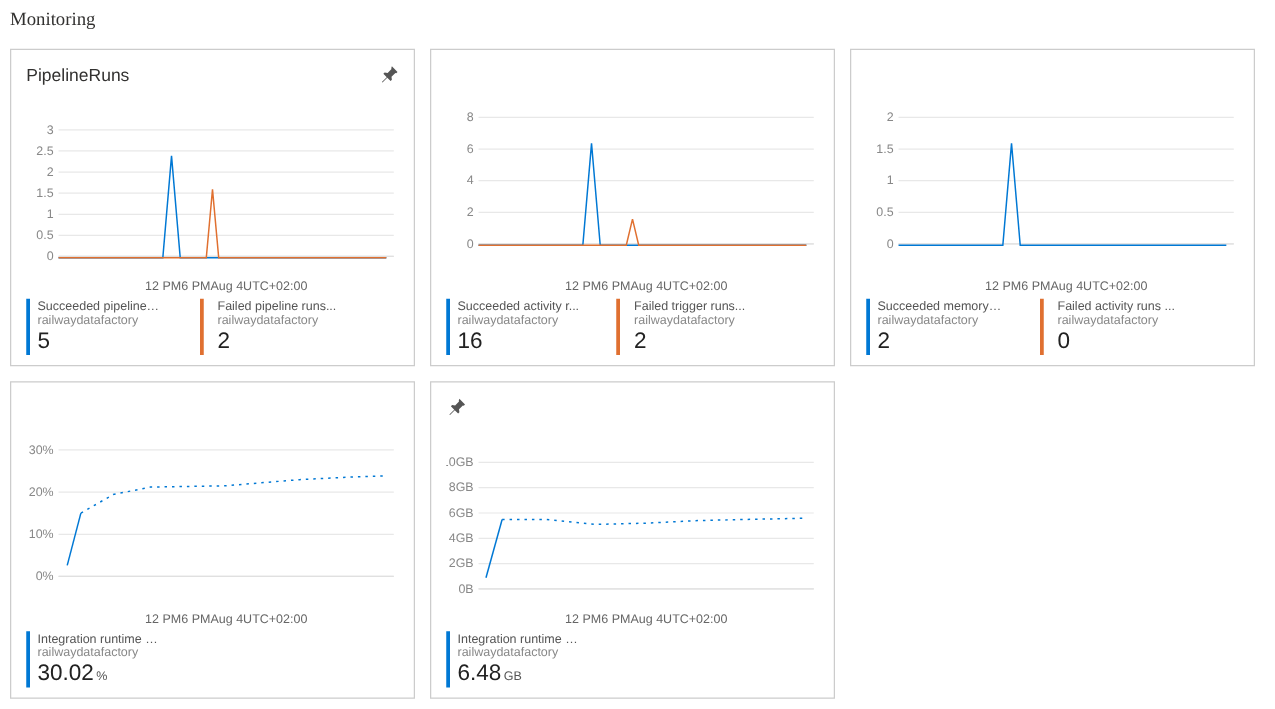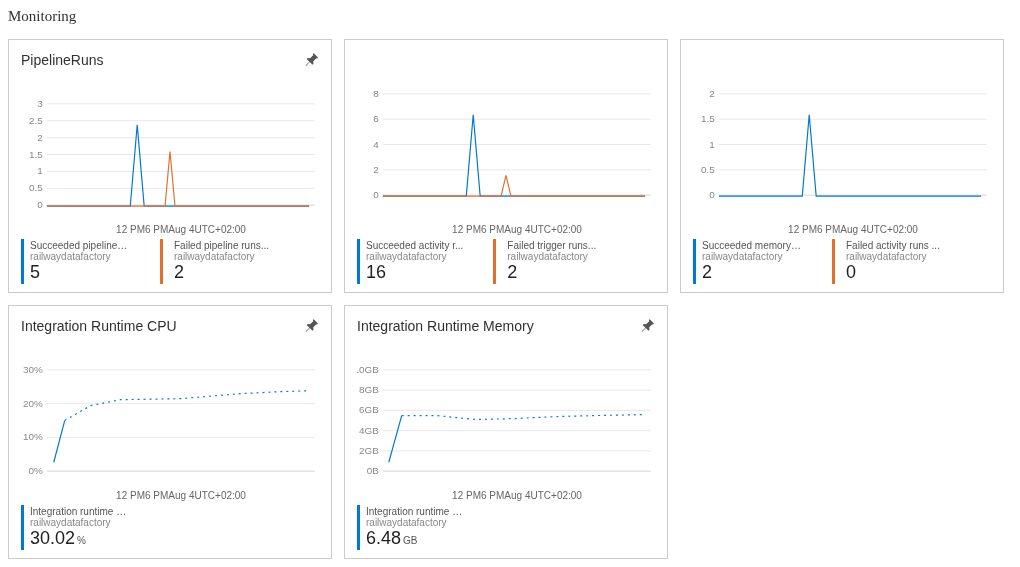--- a/index.html
+++ b/index.html
@@ -147,26 +147,20 @@
       <div class="value">2</div>
     </div>
         <div class="metric orange">
       <div class="label">Failed activity runs ...</div>
       <div class="sub">railwaydatafactory</div>
       <div class="value">0</div>
     </div>
       </div>
     </div>
     <div class="tile">
-      <div class="tile-header">
-    <span class="tile-title">Integration Runtime CPU</span>
-    <svg class="pin-icon" viewBox="0 0 16 16">
-          <path fill="currentColor" d="M10.5 1l4.5 4.5-1 1-.7-.2-3.1 3.1.3 2.4-1 1-2.7-2.7L3 14l-.5-.5 3.9-3.8L3.7 7l1-1 2.4.3 3.1-3.1-.2-.7z"></path>
-        </svg>
-  </div>
       <div class="chart-wrap">
         <svg class="chart" viewBox="0 0 300 120">
           <line class="grid-line" x1="26" y1="106" x2="296" y2="106"></line>
           <text class="y-tick" x="22" y="109" text-anchor="end">0%</text>
           <line class="grid-line" x1="26" y1="72" x2="296" y2="72"></line>
           <text class="y-tick" x="22" y="75" text-anchor="end">10%</text>
           <line class="grid-line" x1="26" y1="38" x2="296" y2="38"></line>
           <text class="y-tick" x="22" y="41" text-anchor="end">20%</text>
           <line class="grid-line" x1="26" y1="4" x2="296" y2="4"></line>
           <text class="y-tick" x="22" y="7" text-anchor="end">30%</text>
@@ -184,21 +178,20 @@
       <div class="metrics">
         <div class="metric ">
       <div class="label">Integration runtime CPU utilization (Avg)</div>
       <div class="sub">railwaydatafactory</div>
       <div class="value">30.02<span class="unit">%</span></div>
     </div>
       </div>
     </div>
     <div class="tile">
       <div class="tile-header">
-    <span class="tile-title">Integration Runtime Memory</span>
     <svg class="pin-icon" viewBox="0 0 16 16">
           <path fill="currentColor" d="M10.5 1l4.5 4.5-1 1-.7-.2-3.1 3.1.3 2.4-1 1-2.7-2.7L3 14l-.5-.5 3.9-3.8L3.7 7l1-1 2.4.3 3.1-3.1-.2-.7z"></path>
         </svg>
   </div>
       <div class="chart-wrap">
         <svg class="chart" viewBox="0 0 300 120">
           <line class="grid-line" x1="26" y1="106" x2="296" y2="106"></line>
           <text class="y-tick" x="22" y="109" text-anchor="end">0B</text>
           <line class="grid-line" x1="26" y1="85.6" x2="296" y2="85.6"></line>
           <text class="y-tick" x="22" y="88.6" text-anchor="end">2GB</text>

